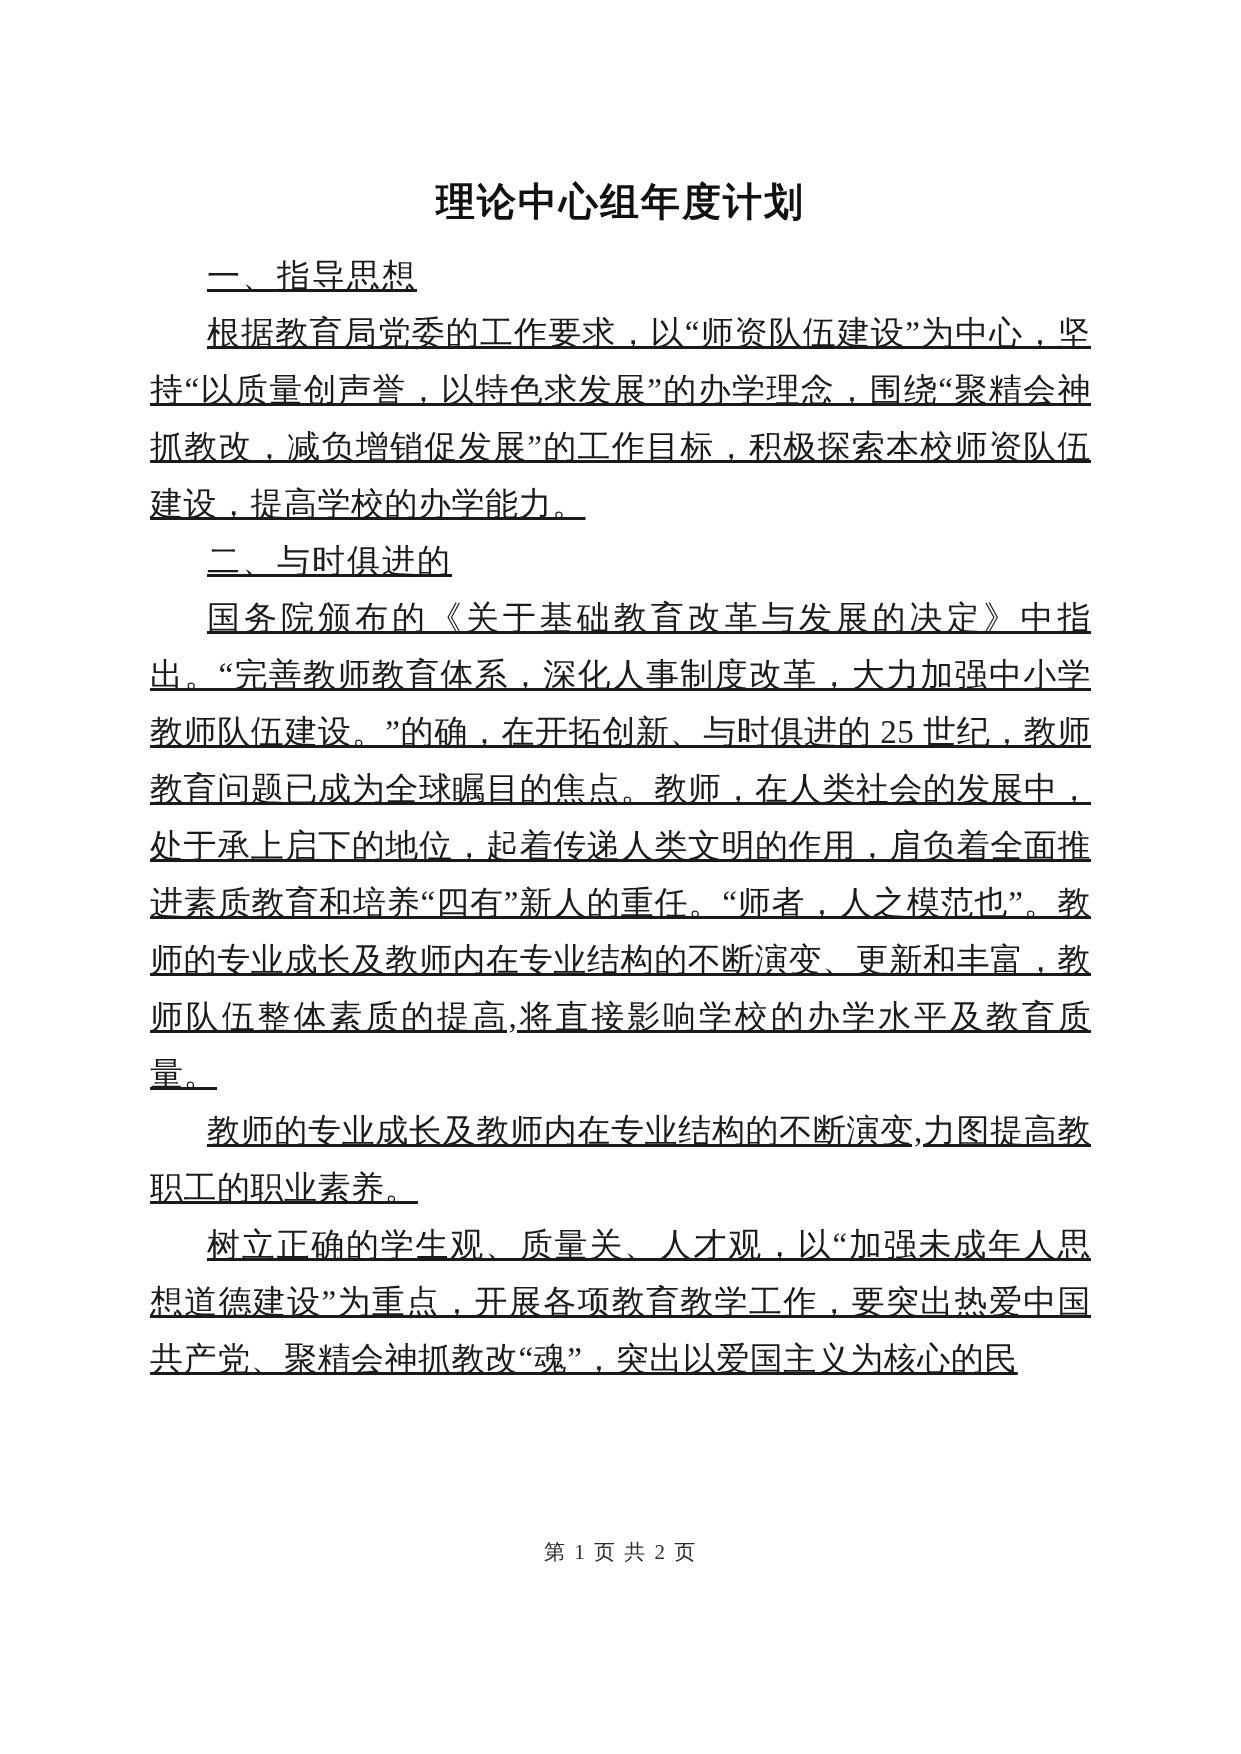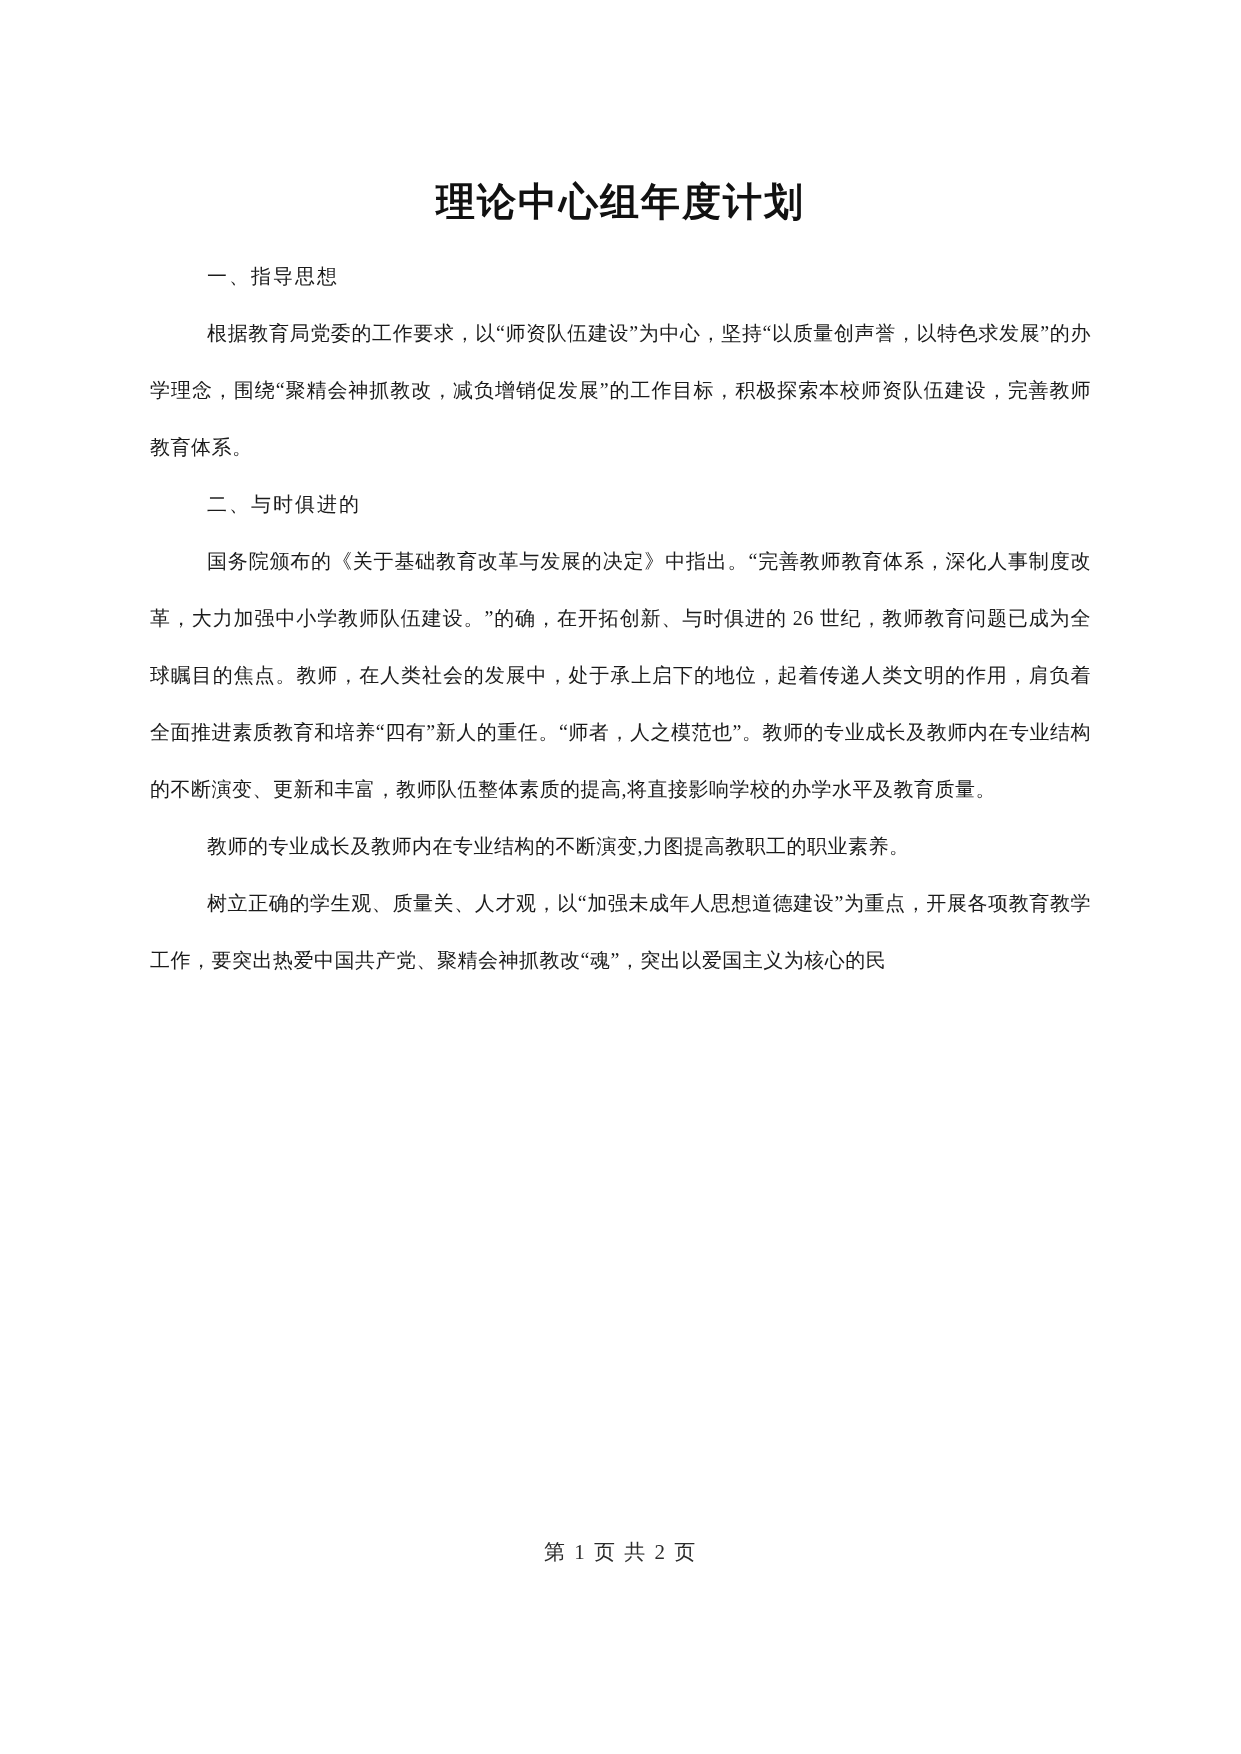--- a/index.html
+++ b/index.html
@@ -26,27 +26,28 @@
     text-align: center;
     font-family: "DejaVu Sans", "Liberation Sans", sans-serif;
     font-weight: bold;
     font-size: 39px;
     letter-spacing: 2px;
     margin: 0 0 18px 0;
     line-height: 1.4;
     color: #111111;
   }
   .para {
-    font-size: 20px;
+    font-size: 33px;
     line-height: 57px;
     margin: 0;
     text-align: justify;
     text-justify: inter-ideograph;
     letter-spacing: 0.5px;
     color: #1b1b1b;
+    text-decoration: underline;
   }
   .indent {
     text-indent: 57px;
   }
   .heading-para {
     text-indent: 57px;
     letter-spacing: 2px;
   }
   .footer {
     position: absolute;
@@ -65,25 +66,25 @@
 </head>
 <body>
 
 <div class="page">
 
   <h1 class="doc-title">理论中心组年度计划</h1>
 
   <div class="page-body">
     <p class="para heading-para">一、指导思想</p>
 
-    <p class="para indent">根据教育局党委的工作要求，以“师资队伍建设”为中心，坚持“以质量创声誉，以特色求发展”的办学理念，围绕“聚精会神抓教改，减负增销促发展”的工作目标，积极探索本校师资队伍建设，完善教师教育体系。</p>
+    <p class="para indent">根据教育局党委的工作要求，以“师资队伍建设”为中心，坚持“以质量创声誉，以特色求发展”的办学理念，围绕“聚精会神抓教改，减负增销促发展”的工作目标，积极探索本校师资队伍建设，提高学校的办学能力。</p>
 
     <p class="para heading-para">二、与时俱进的</p>
 
-    <p class="para indent">国务院颁布的《关于基础教育改革与发展的决定》中指出。“完善教师教育体系，深化人事制度改革，大力加强中小学教师队伍建设。”的确，在开拓创新、与时俱进的 26 世纪，教师教育问题已成为全球瞩目的焦点。教师，在人类社会的发展中，处于承上启下的地位，起着传递人类文明的作用，肩负着全面推进素质教育和培养“四有”新人的重任。“师者，人之模范也”。教师的专业成长及教师内在专业结构的不断演变、更新和丰富，教师队伍整体素质的提高,将直接影响学校的办学水平及教育质量。</p>
+    <p class="para indent">国务院颁布的《关于基础教育改革与发展的决定》中指出。“完善教师教育体系，深化人事制度改革，大力加强中小学教师队伍建设。”的确，在开拓创新、与时俱进的 25 世纪，教师教育问题已成为全球瞩目的焦点。教师，在人类社会的发展中，处于承上启下的地位，起着传递人类文明的作用，肩负着全面推进素质教育和培养“四有”新人的重任。“师者，人之模范也”。教师的专业成长及教师内在专业结构的不断演变、更新和丰富，教师队伍整体素质的提高,将直接影响学校的办学水平及教育质量。</p>
 
     <p class="para indent">教师的专业成长及教师内在专业结构的不断演变,力图提高教职工的职业素养。</p>
 
     <p class="para indent">树立正确的学生观、质量关、人才观，以“加强未成年人思想道德建设”为重点，开展各项教育教学工作，要突出热爱中国共产党、聚精会神抓教改“魂”，突出以爱国主义为核心的民</p>
   </div>
 
   <div class="footer">第 1 页  共 2 页</div>
 
 </div>
 

